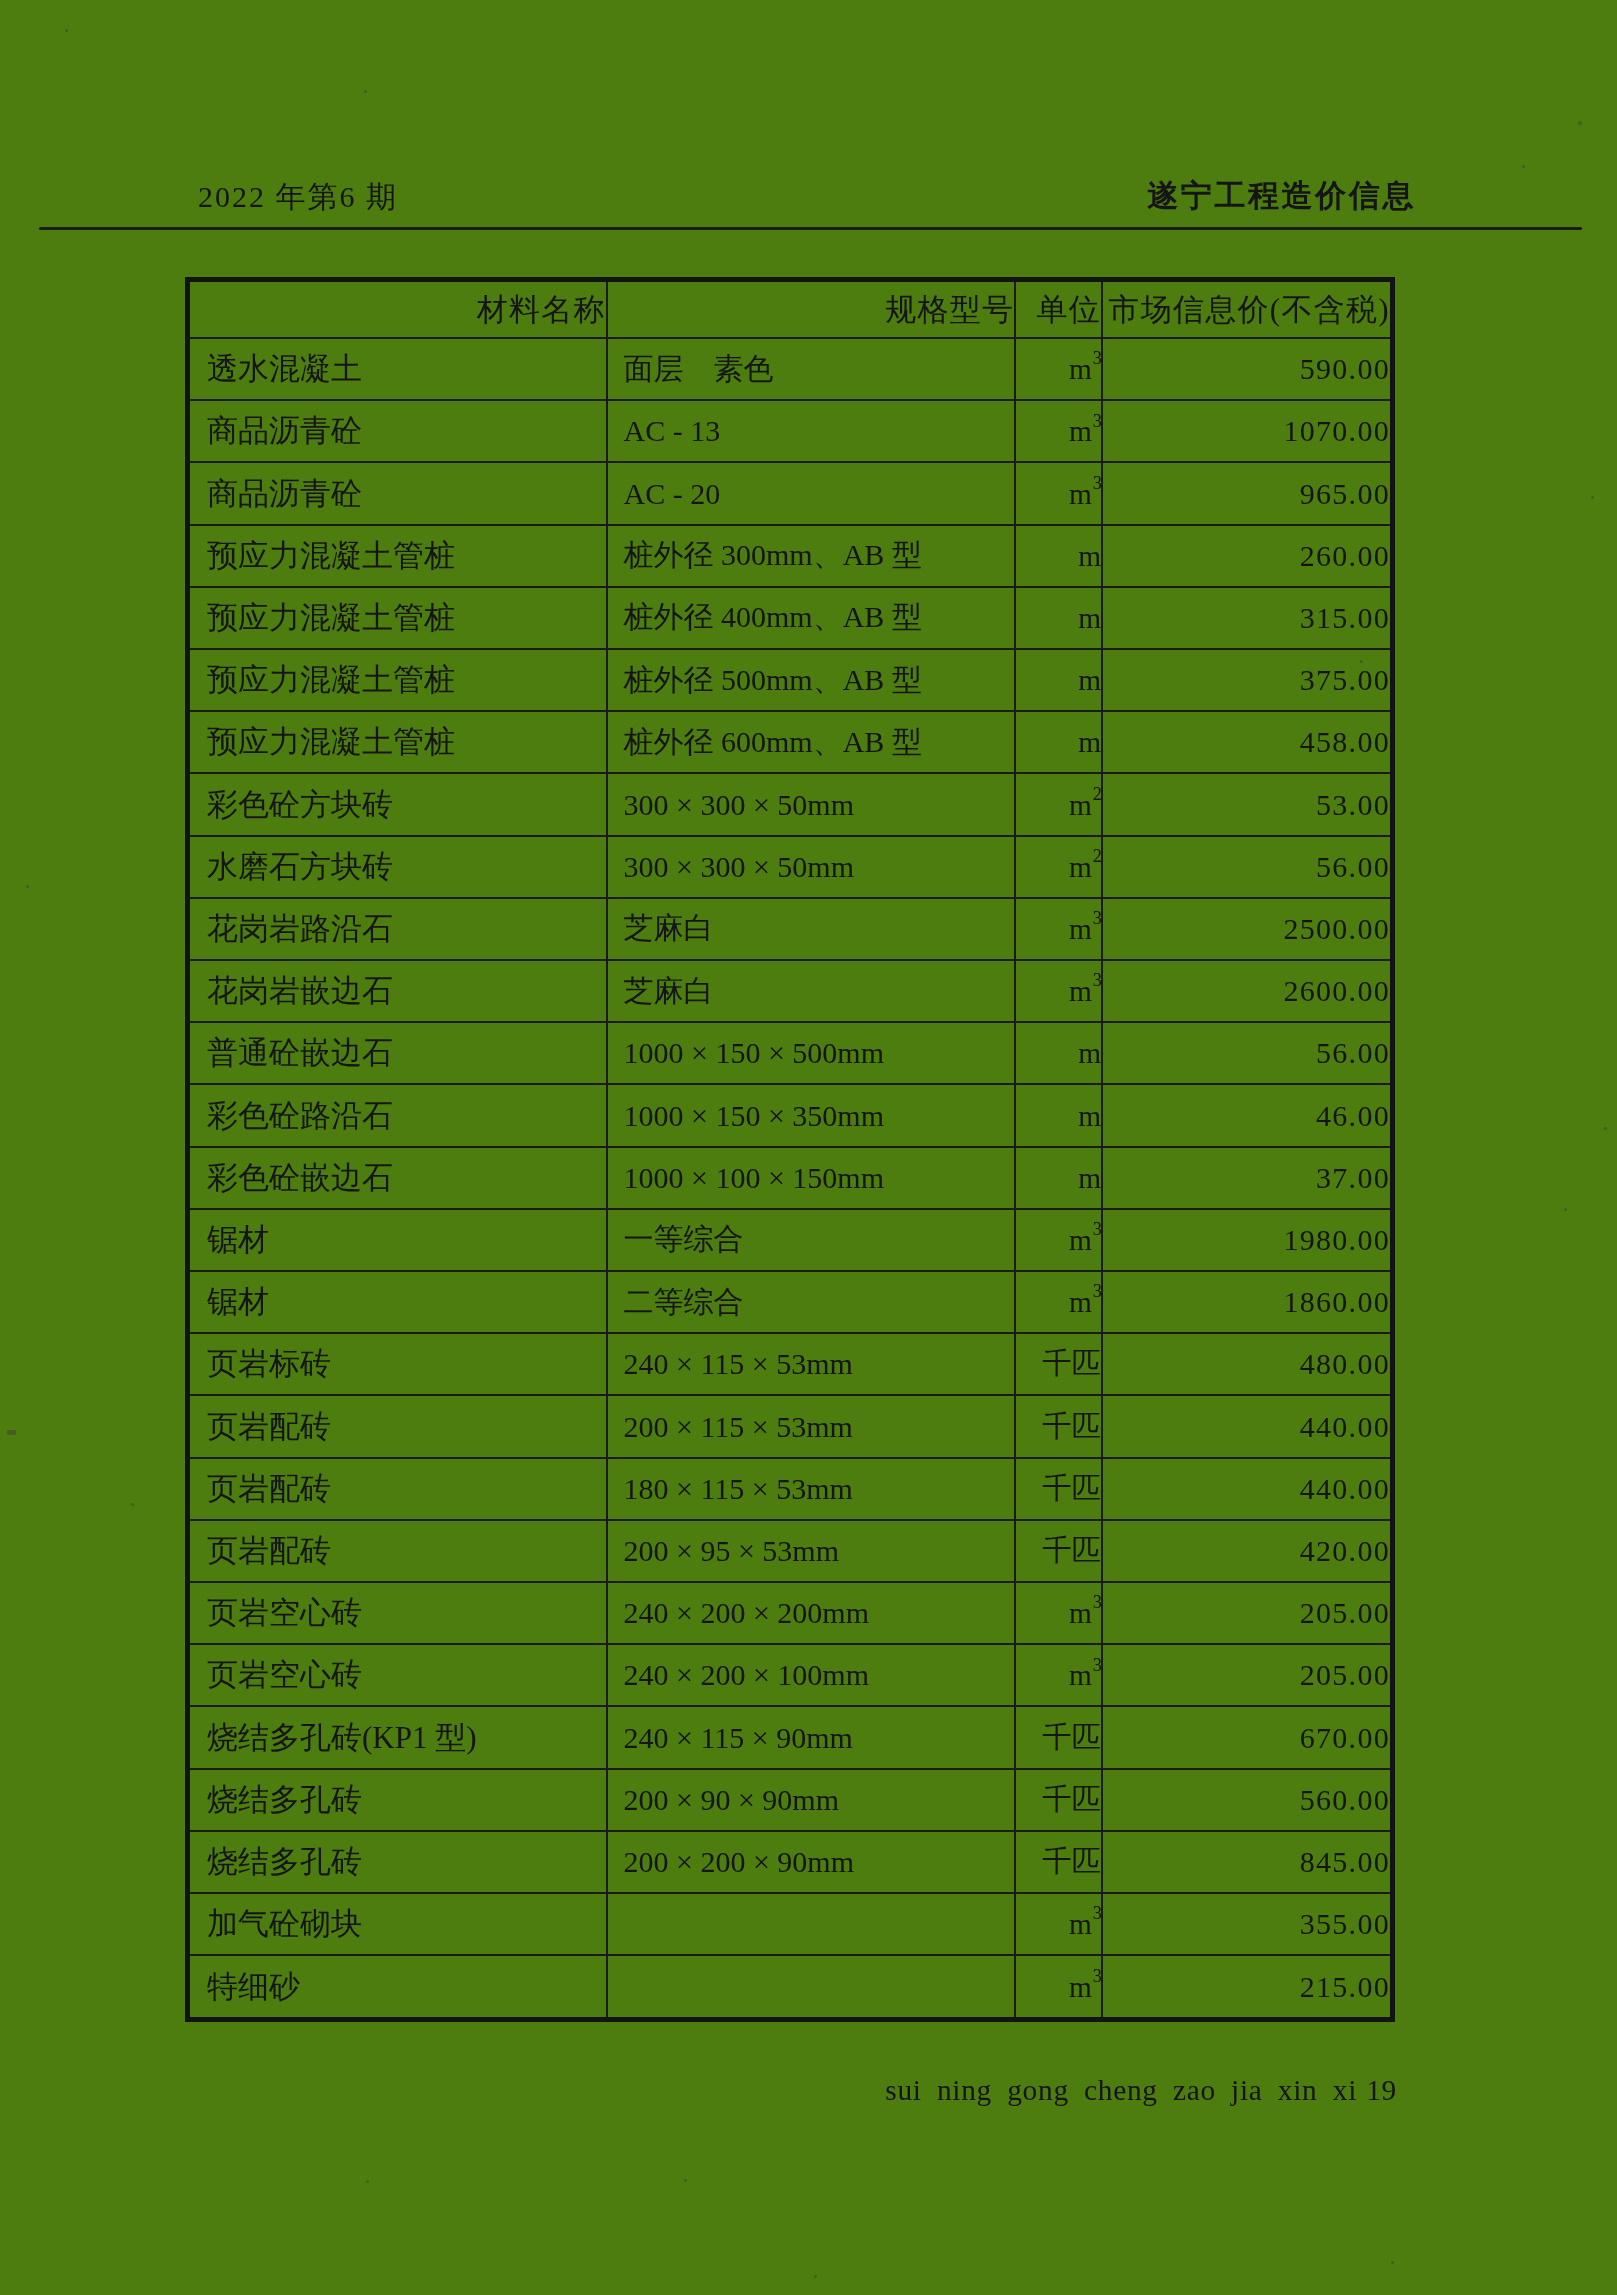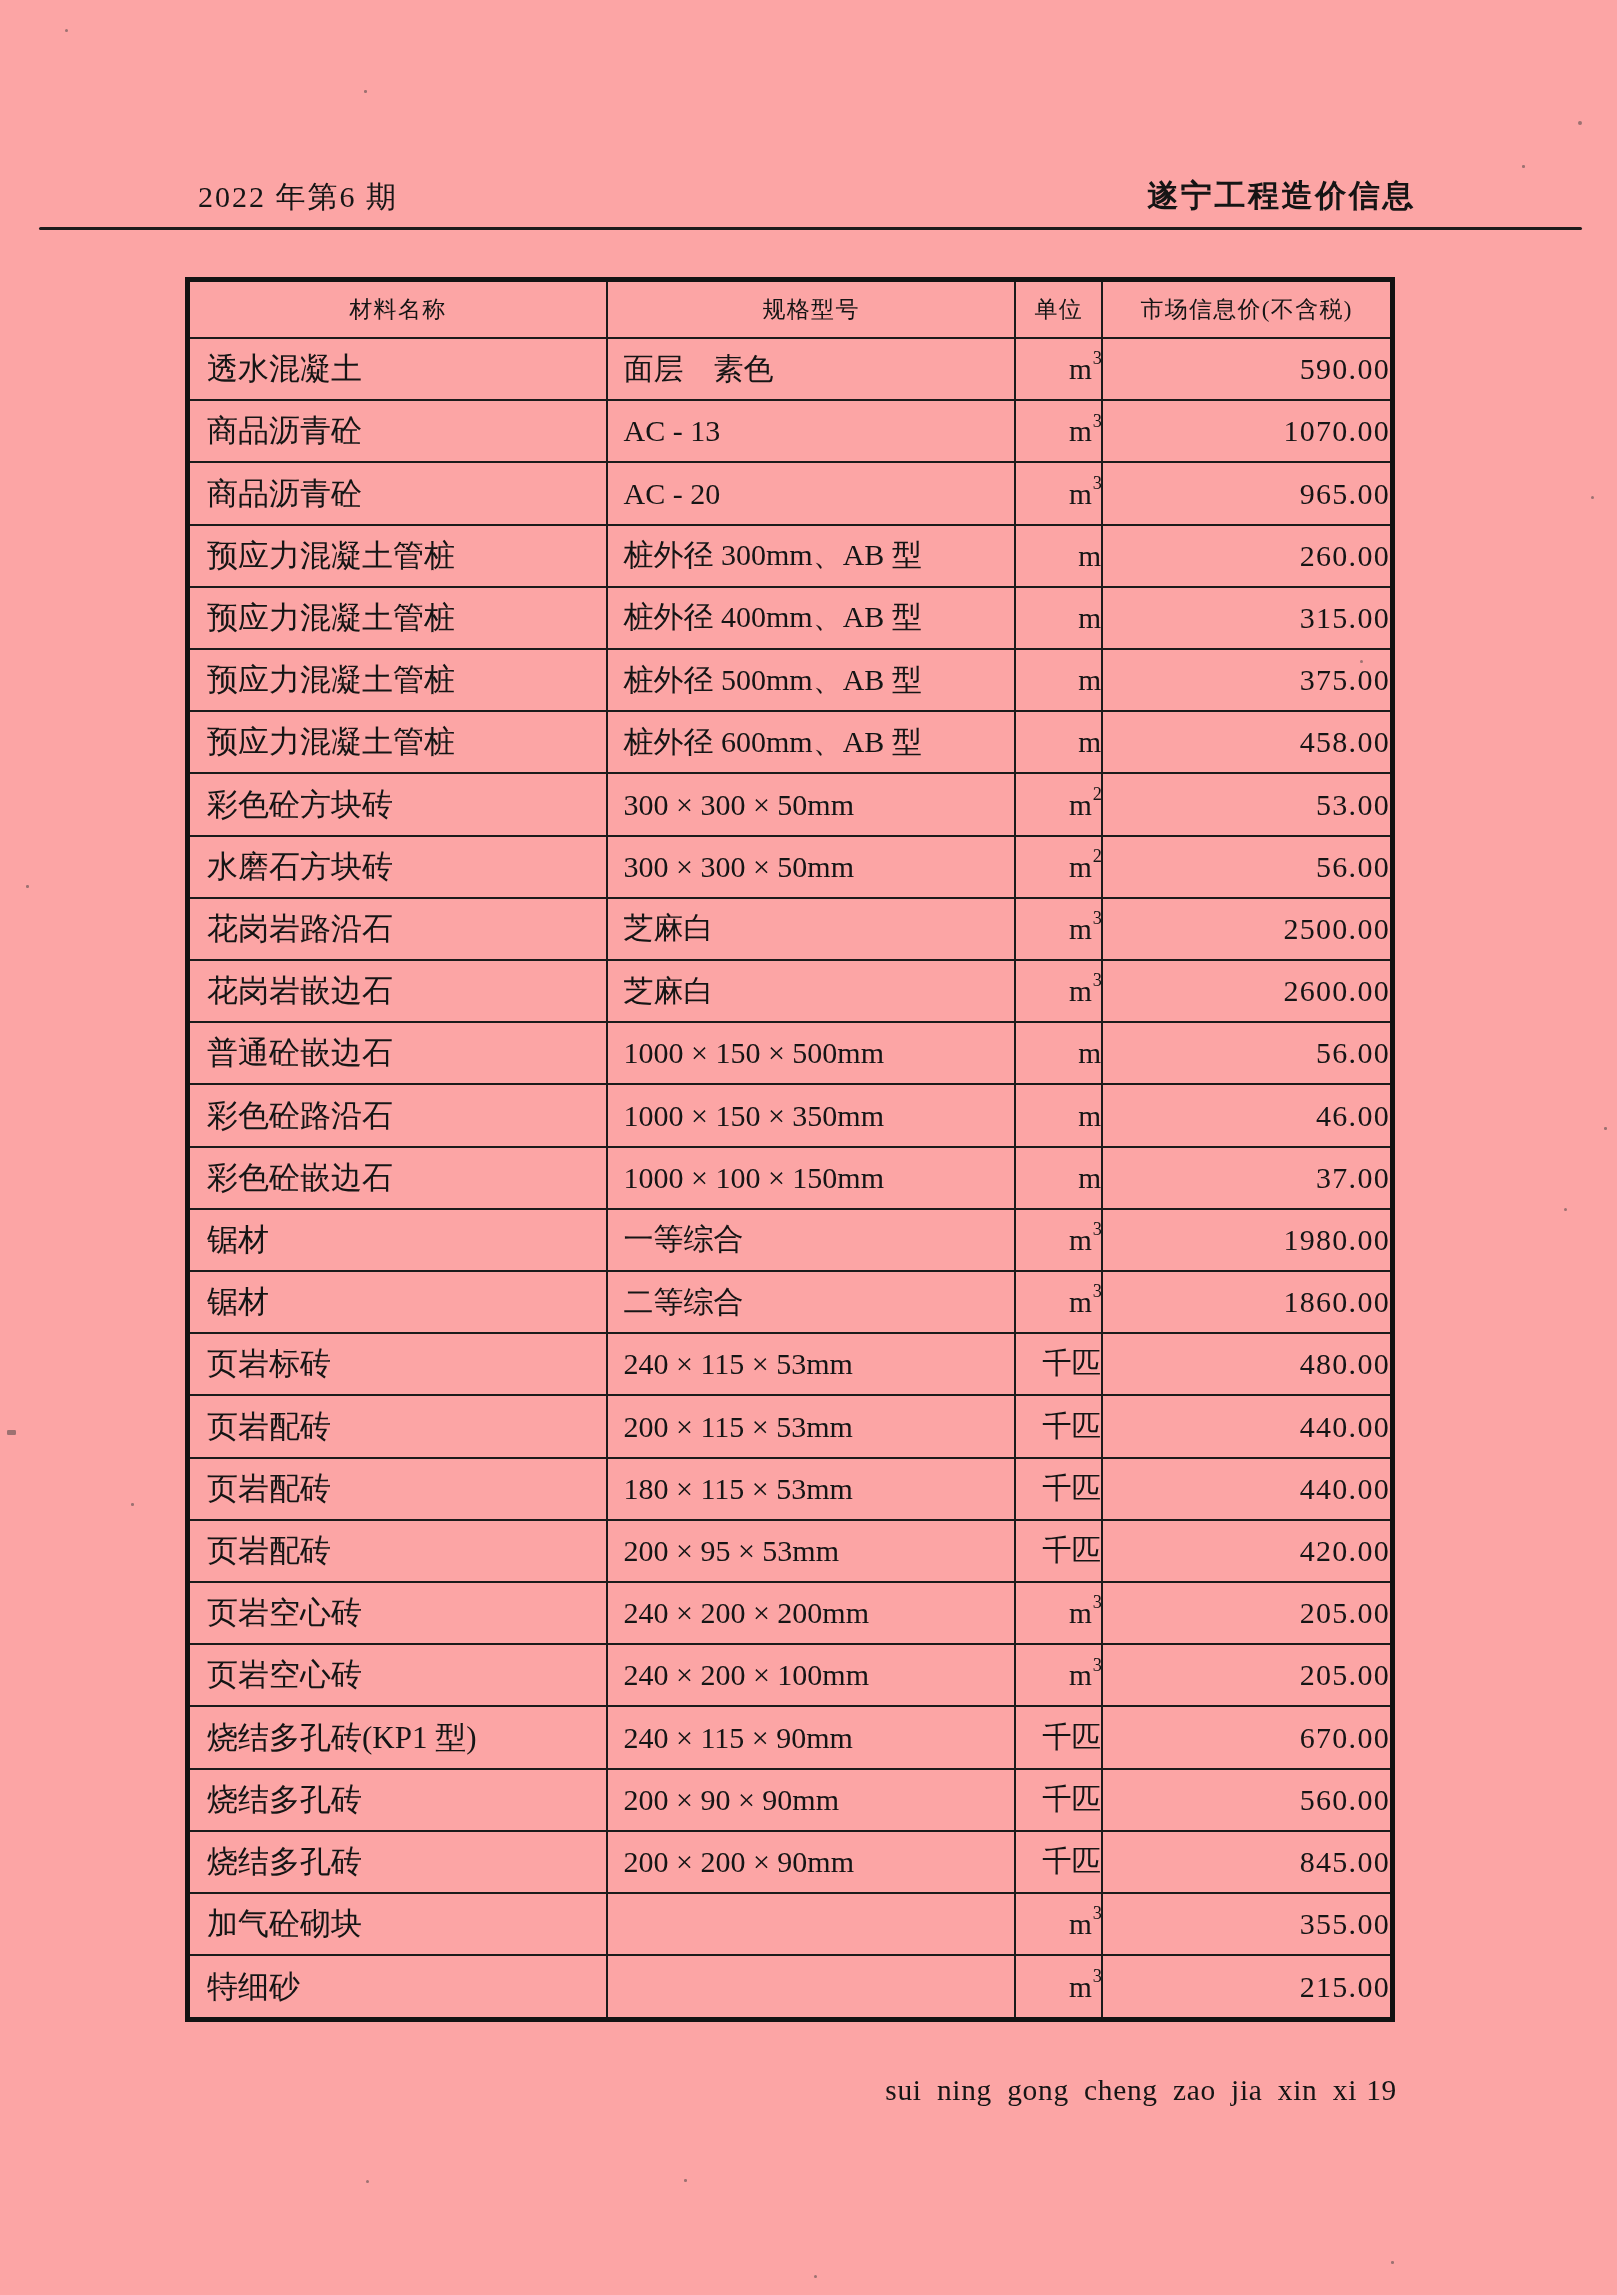--- a/index.html
+++ b/index.html
@@ -1,19 +1,19 @@
 <!DOCTYPE html>
 <html style="font-size:10.5px"><head>
 <meta charset="utf-8">
 <style>
   html,body{margin:0;padding:0;background:#e8e8e6;}
   .page{
     position:relative;
     width:1618px;height:2295px;
-    background:#fca5a5;
+    background:#4d7c0f;
     font-family:"Liberation Serif","DejaVu Serif",serif;
     color:#151515;
     overflow:hidden;
   }
   
   .head-left{
     position:absolute;left:198px;top:177px;
     font-size:30px;letter-spacing:2px;white-space:nowrap;
   }
   .head-right{
@@ -32,21 +32,21 @@
     border:5.9px solid #131313;
   }
   .price-table th,.price-table td{
     border:2px solid #1b1b1b;
     border-top-width:2.6px;border-bottom-width:2.6px;
     padding:0;overflow:hidden;white-space:nowrap;
     font-weight:normal;
     background:transparent;
   }
   .price-table thead th{
-    height:55px;font-size:23px;text-align:center;letter-spacing:1.3px;
+    height:55px;font-size:31px;text-align:right;letter-spacing:1.3px;
   }
   .price-table tbody td{height:56px;font-size:31px;}
   .c-name{text-align:left;padding-left:17px !important;}
   .c-spec{text-align:left;padding-left:15.7px !important;font-size:30px !important;}
   .c-unit{text-align:right;font-size:29.4px !important;}
   .c-unit sup{font-size:18.3px;position:relative;top:-3.9px;left:0.7px;}
   .c-price{text-align:right;font-size:30px !important;letter-spacing:1.3px;}
   
   .page-footer{
     position:absolute;right:221px;top:2074px;

